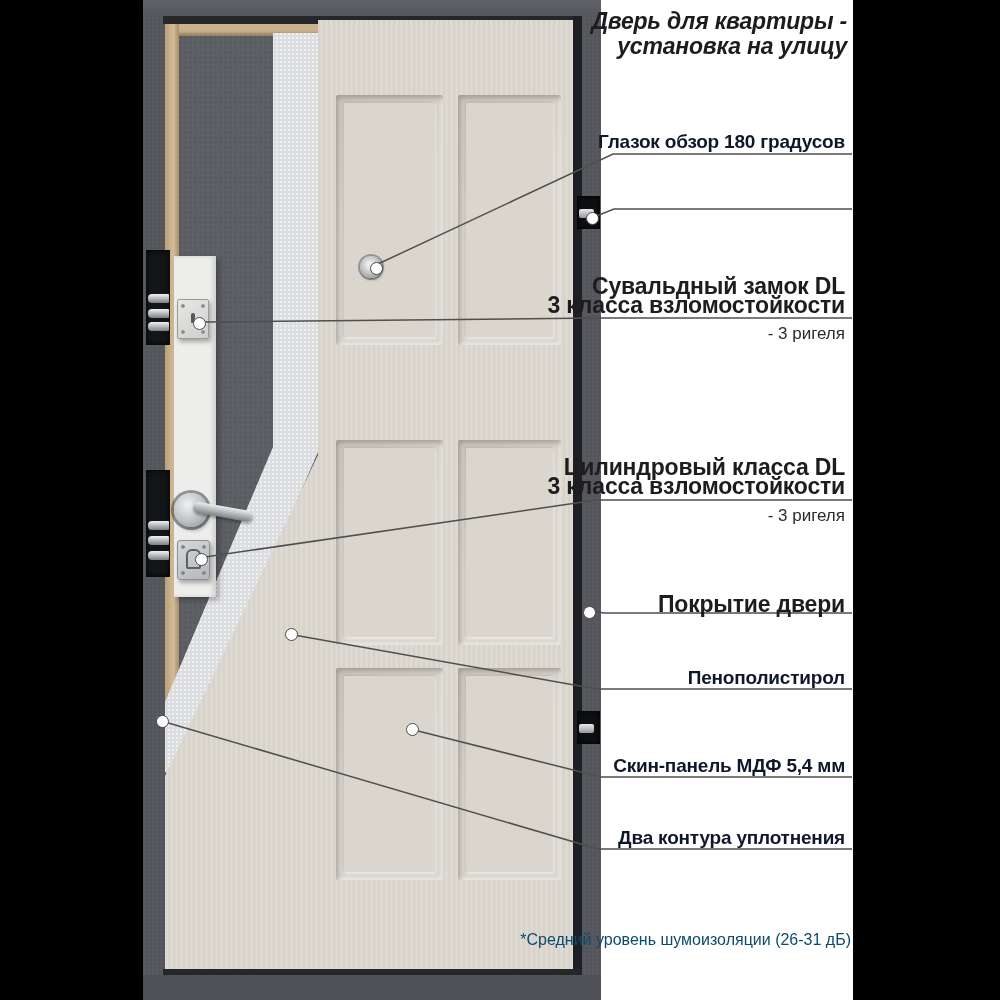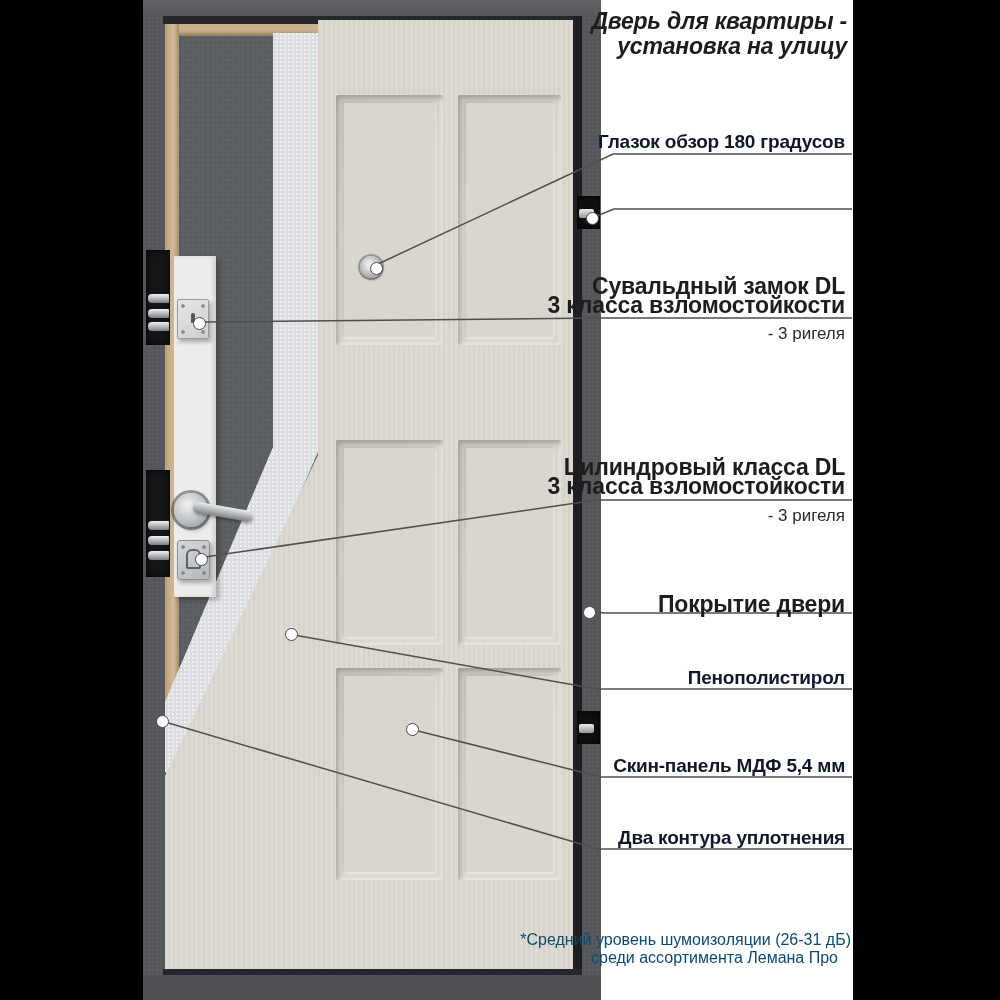--- a/index.html
+++ b/index.html
@@ -227,16 +227,15 @@
   <div class="rtext lbl2" id="lbl-coating">
     <div>Покрытие двери</div>
   </div>
 
   <div class="rtext lbl" id="lbl-foam">Пенополистирол</div>
   <div class="rtext lbl" id="lbl-skin">Скин-панель МДФ 5,4 мм</div>
   <div class="rtext lbl" id="lbl-seals">Два контура уплотнения</div>
 
   <div class="rtext" id="footnote">
     <div class="fn1">*Средний уровень шумоизоляции (26-31 дБ)</div>
-    <div class="fn2">среди ассортимента Лемана Про</div>
   </div>
 
 </div>
 
 </body></html>

